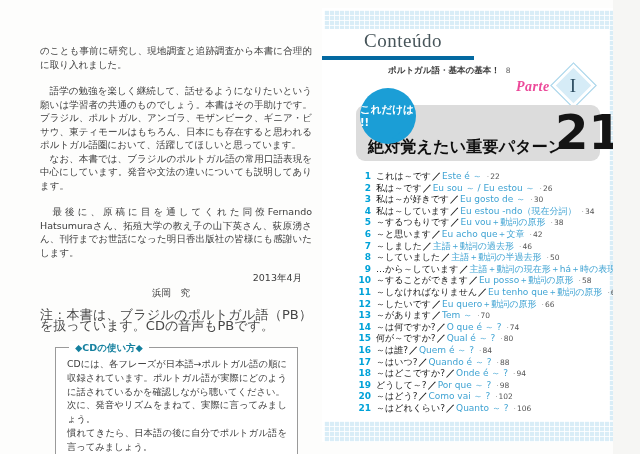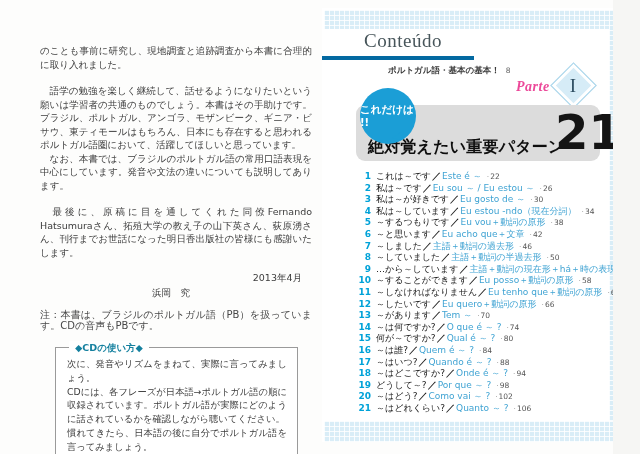--- a/index.html
+++ b/index.html
@@ -7,21 +7,21 @@
          font-family:"DejaVu Sans",sans-serif;color:#333;}
 
   
   .left-page{position:absolute;left:0;top:0;width:320px;height:454px;background:#fdfdfc;}
   .left-text{position:absolute;left:40px;top:44px;width:272px;font-size:9.5px;line-height:13.5px;
              color:#3c3c3c;text-align:justify;}
   .left-text p{margin:0;}
   .left-text p.gap{margin-top:13px;}
   .date-line{ text-align:right;margin-top:12px;padding-right:10px;}
   .author-line{text-align:center;margin-top:1px;padding-right:10px;}
-  .note-line{margin-top:10px;font-size:10px;line-height:11px;color:#474747;}
+  .note-line{margin-top:10px;font-size:13px;line-height:11px;color:#474747;}
   .cd-box{position:relative;margin:16px 14px 0 15px;border:1px solid #9a9a9a;background:#fff;
           padding:9px 10px 9px 11px;font-size:9.3px;line-height:13.8px;color:#3c3c3c;}
   .cd-box-title{position:absolute;top:-7px;left:13px;background:#fff;padding:0 6px;
                 color:#15809f;font-weight:bold;font-size:9.5px;line-height:13px;}
   .cd-box p{margin:0;}
 
   
   .right-page{position:absolute;left:322px;top:8px;width:318px;height:434px;background:#fff;}
   .checker{background-color:#d9edf7;
            background-image:linear-gradient(to right,rgba(255,255,255,.85) 1px,transparent 1px),
@@ -92,23 +92,23 @@
         </div>
 
       <div class="date-line">2013年4月</div>
       <div class="author-line">浜岡　究</div>
       <div class="note-line">注：本書は、ブラジルのポルトガル語（PB）を扱っています。CDの音声もPBです。</div>
 
       <div class="cd-box">
         <div class="cd-box-title">◆CDの使い方◆</div>
         <div>
 
+            <p>CDには、各フレーズが日本語→ポルトガル語の順に収録されています。ポルトガル語が実際にどのように話されているかを確認しながら聴いてください。</p>
+
             <p>次に、発音やリズムをまねて、実際に言ってみましょう。</p>
-
-            <p>CDには、各フレーズが日本語→ポルトガル語の順に収録されています。ポルトガル語が実際にどのように話されているかを確認しながら聴いてください。</p>
 
             <p>慣れてきたら、日本語の後に自分でポルトガル語を言ってみましょう。</p>
           </div>
       </div>
 
     </div>
   </div>
 
   <div class="right-page">
 

